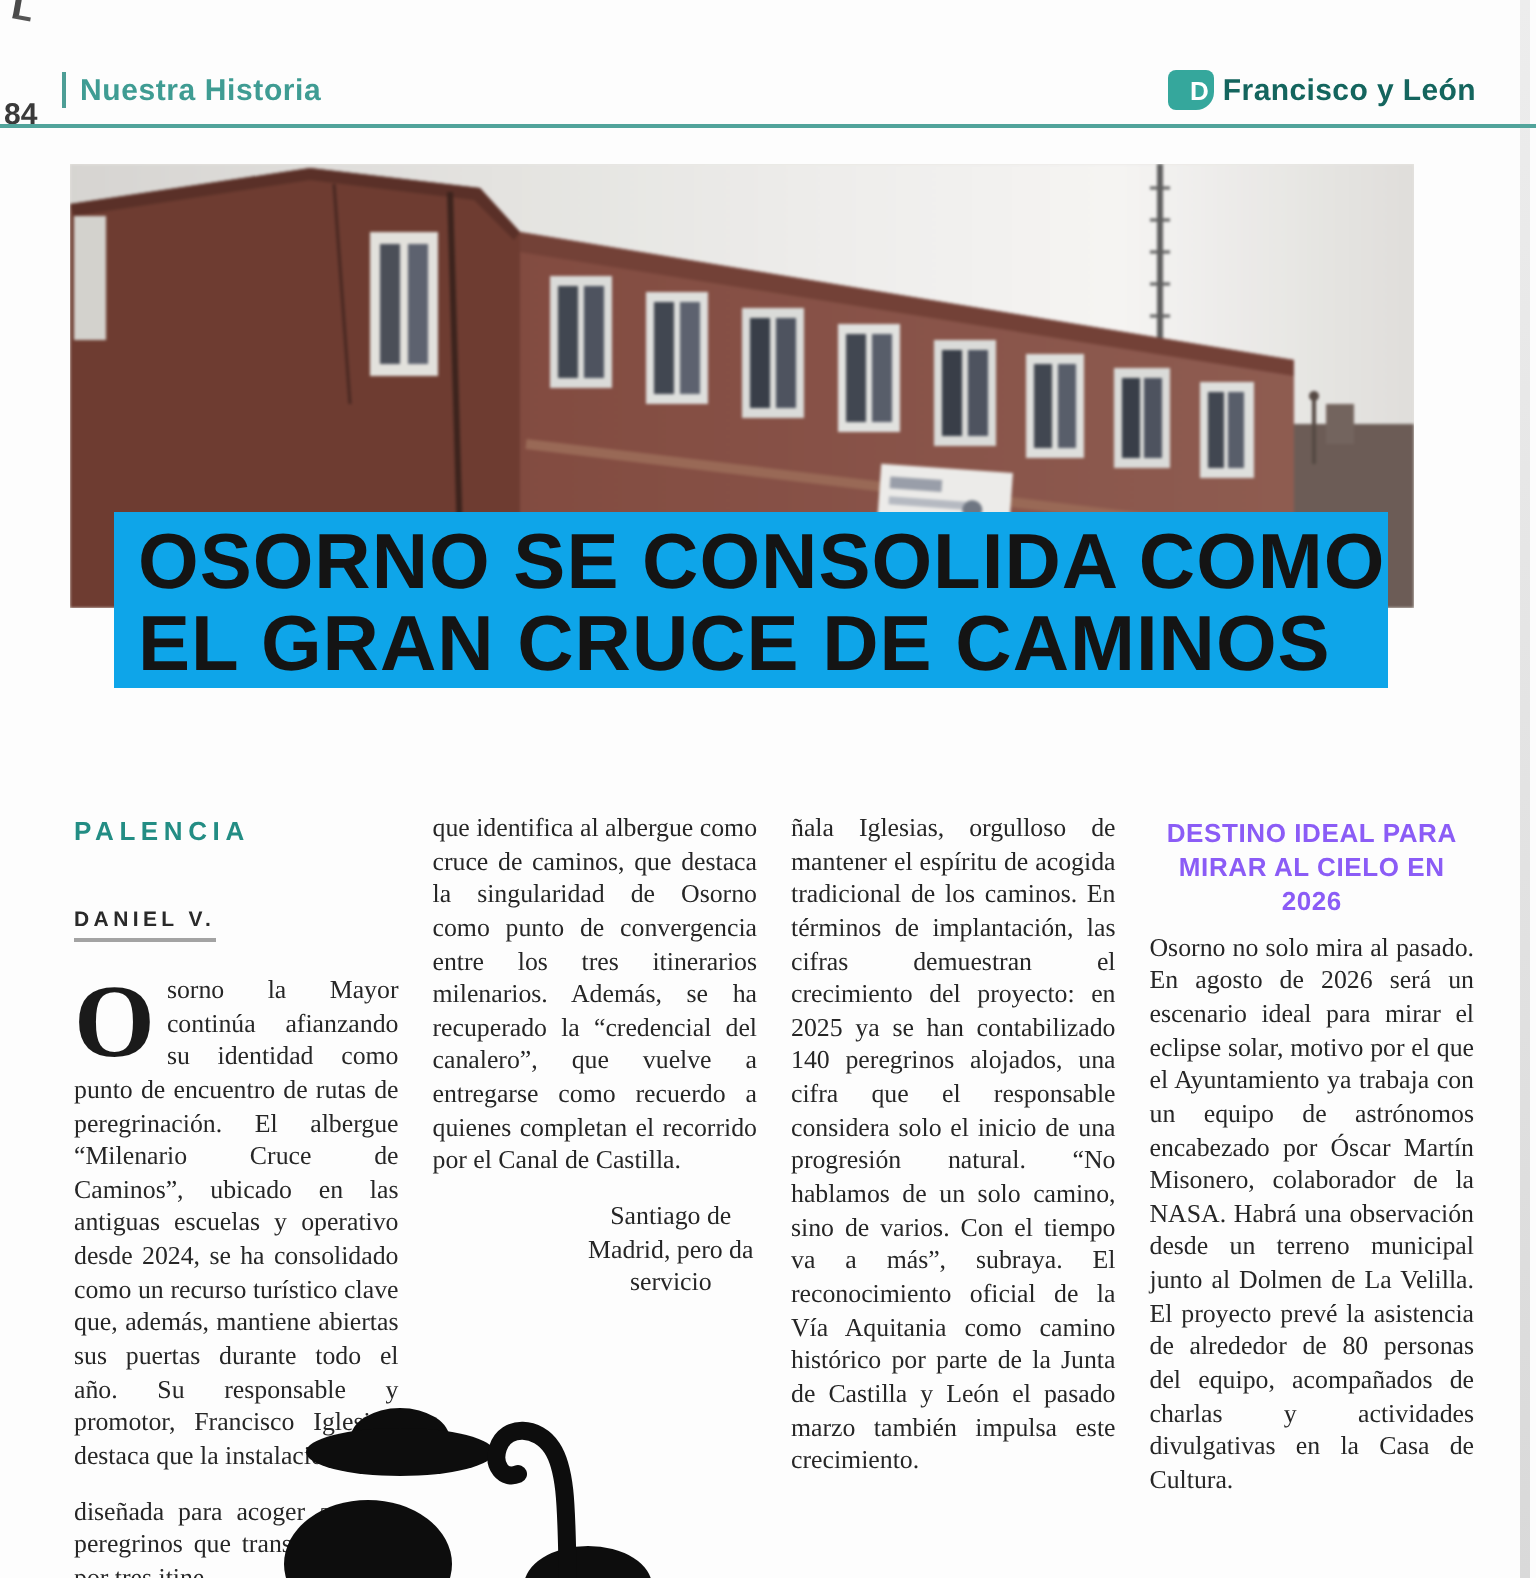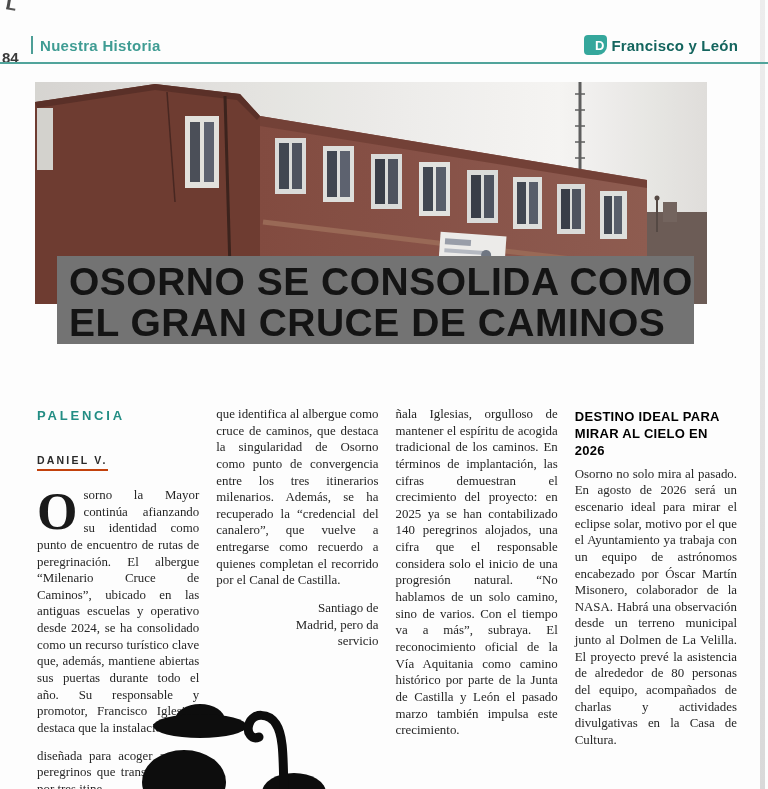--- a/index.html
+++ b/index.html
@@ -18,38 +18,38 @@
   .brand-name{font:700 15px "Liberation Sans",sans-serif;color:#14655e;letter-spacing:.2px;}
   .rule{position:absolute;top:62px;left:0;width:768px;height:2px;background:#51a49b;}
   .artifact{position:absolute;left:7px;top:0;width:6px;height:8px;
             border-left:3px solid #4a4a4a;border-bottom:2px solid #555;transform:rotate(10deg);}
   .screen-edge{position:absolute;right:3px;top:0;width:5px;height:789px;
                background:linear-gradient(#ededed,#d9d9d9);}
   
   .photo{position:absolute;left:35px;top:82px;width:672px;height:222px;overflow:hidden;background:#e9e7e3;}
   .photo svg{display:block;filter:blur(.7px) saturate(.85) contrast(.95);}
   
-  .headline-box{position:absolute;left:57px;top:256px;width:637px;height:88px;background:#737373;
+  .headline-box{position:absolute;left:57px;top:256px;width:637px;height:88px;background:#0ea5e9;
                 padding:5px 0 0 12px;box-sizing:border-box;}
   .headline-line{font:700 39px/41px "Liberation Sans",sans-serif;letter-spacing:.5px;color:#141414;
                  white-space:nowrap;}
   .subheadline{position:absolute;left:37px;top:349px;width:702px;
                font:700 16.5px/1.32 "Liberation Serif",serif;color:#1c1c1c;}
   
   .columns{position:absolute;left:37px;top:406px;width:700px;height:383px;display:grid;
            grid-template-columns:repeat(4,1fr);column-gap:17px;overflow:hidden;}
   .kicker{font:700 13px "Liberation Sans",sans-serif;letter-spacing:2.8px;color:#238d84;margin:2px 0 9px;}
   .byline{display:inline-block;font:700 10.5px "Liberation Sans",sans-serif;letter-spacing:2.2px;
-          color:#2a2a2a;border-bottom:2px solid #c2410c;padding-bottom:3px;margin-bottom:16px;}
+          color:#2a2a2a;border-bottom:2px solid #a3a3a3;padding-bottom:3px;margin-bottom:16px;}
   .body-p{font-size:12.9px;line-height:1.29;text-align:justify;margin:0 0 11px;}
   .dropcap{float:left;font:700 52px/40px "Liberation Serif",serif;padding:5px 6px 0 0;color:#1a1a1a;}
   .tail-right{margin-right:34px;}
-  .indent-left{margin-left:76px;text-align:right;}
-  .col4-header{font:700 13px/1.3 "Liberation Sans",sans-serif;letter-spacing:.3px;color:#000000;
-               margin:3px 0 6px;}
+  .indent-left{margin-left:76px;text-align:center;}
+  .col4-header{font:700 13px/1.3 "Liberation Sans",sans-serif;letter-spacing:.3px;color:#8b5cf6;
+               margin:3px 0 6px;text-align:center;}
   
   .pilgrim{position:absolute;left:142px;top:698px;width:195px;height:91px;z-index:5;}
 </style>
 </head>
 <body>
 
 <div class="page">
 
   <div class="artifact"></div>
   <div class="screen-edge"></div>

